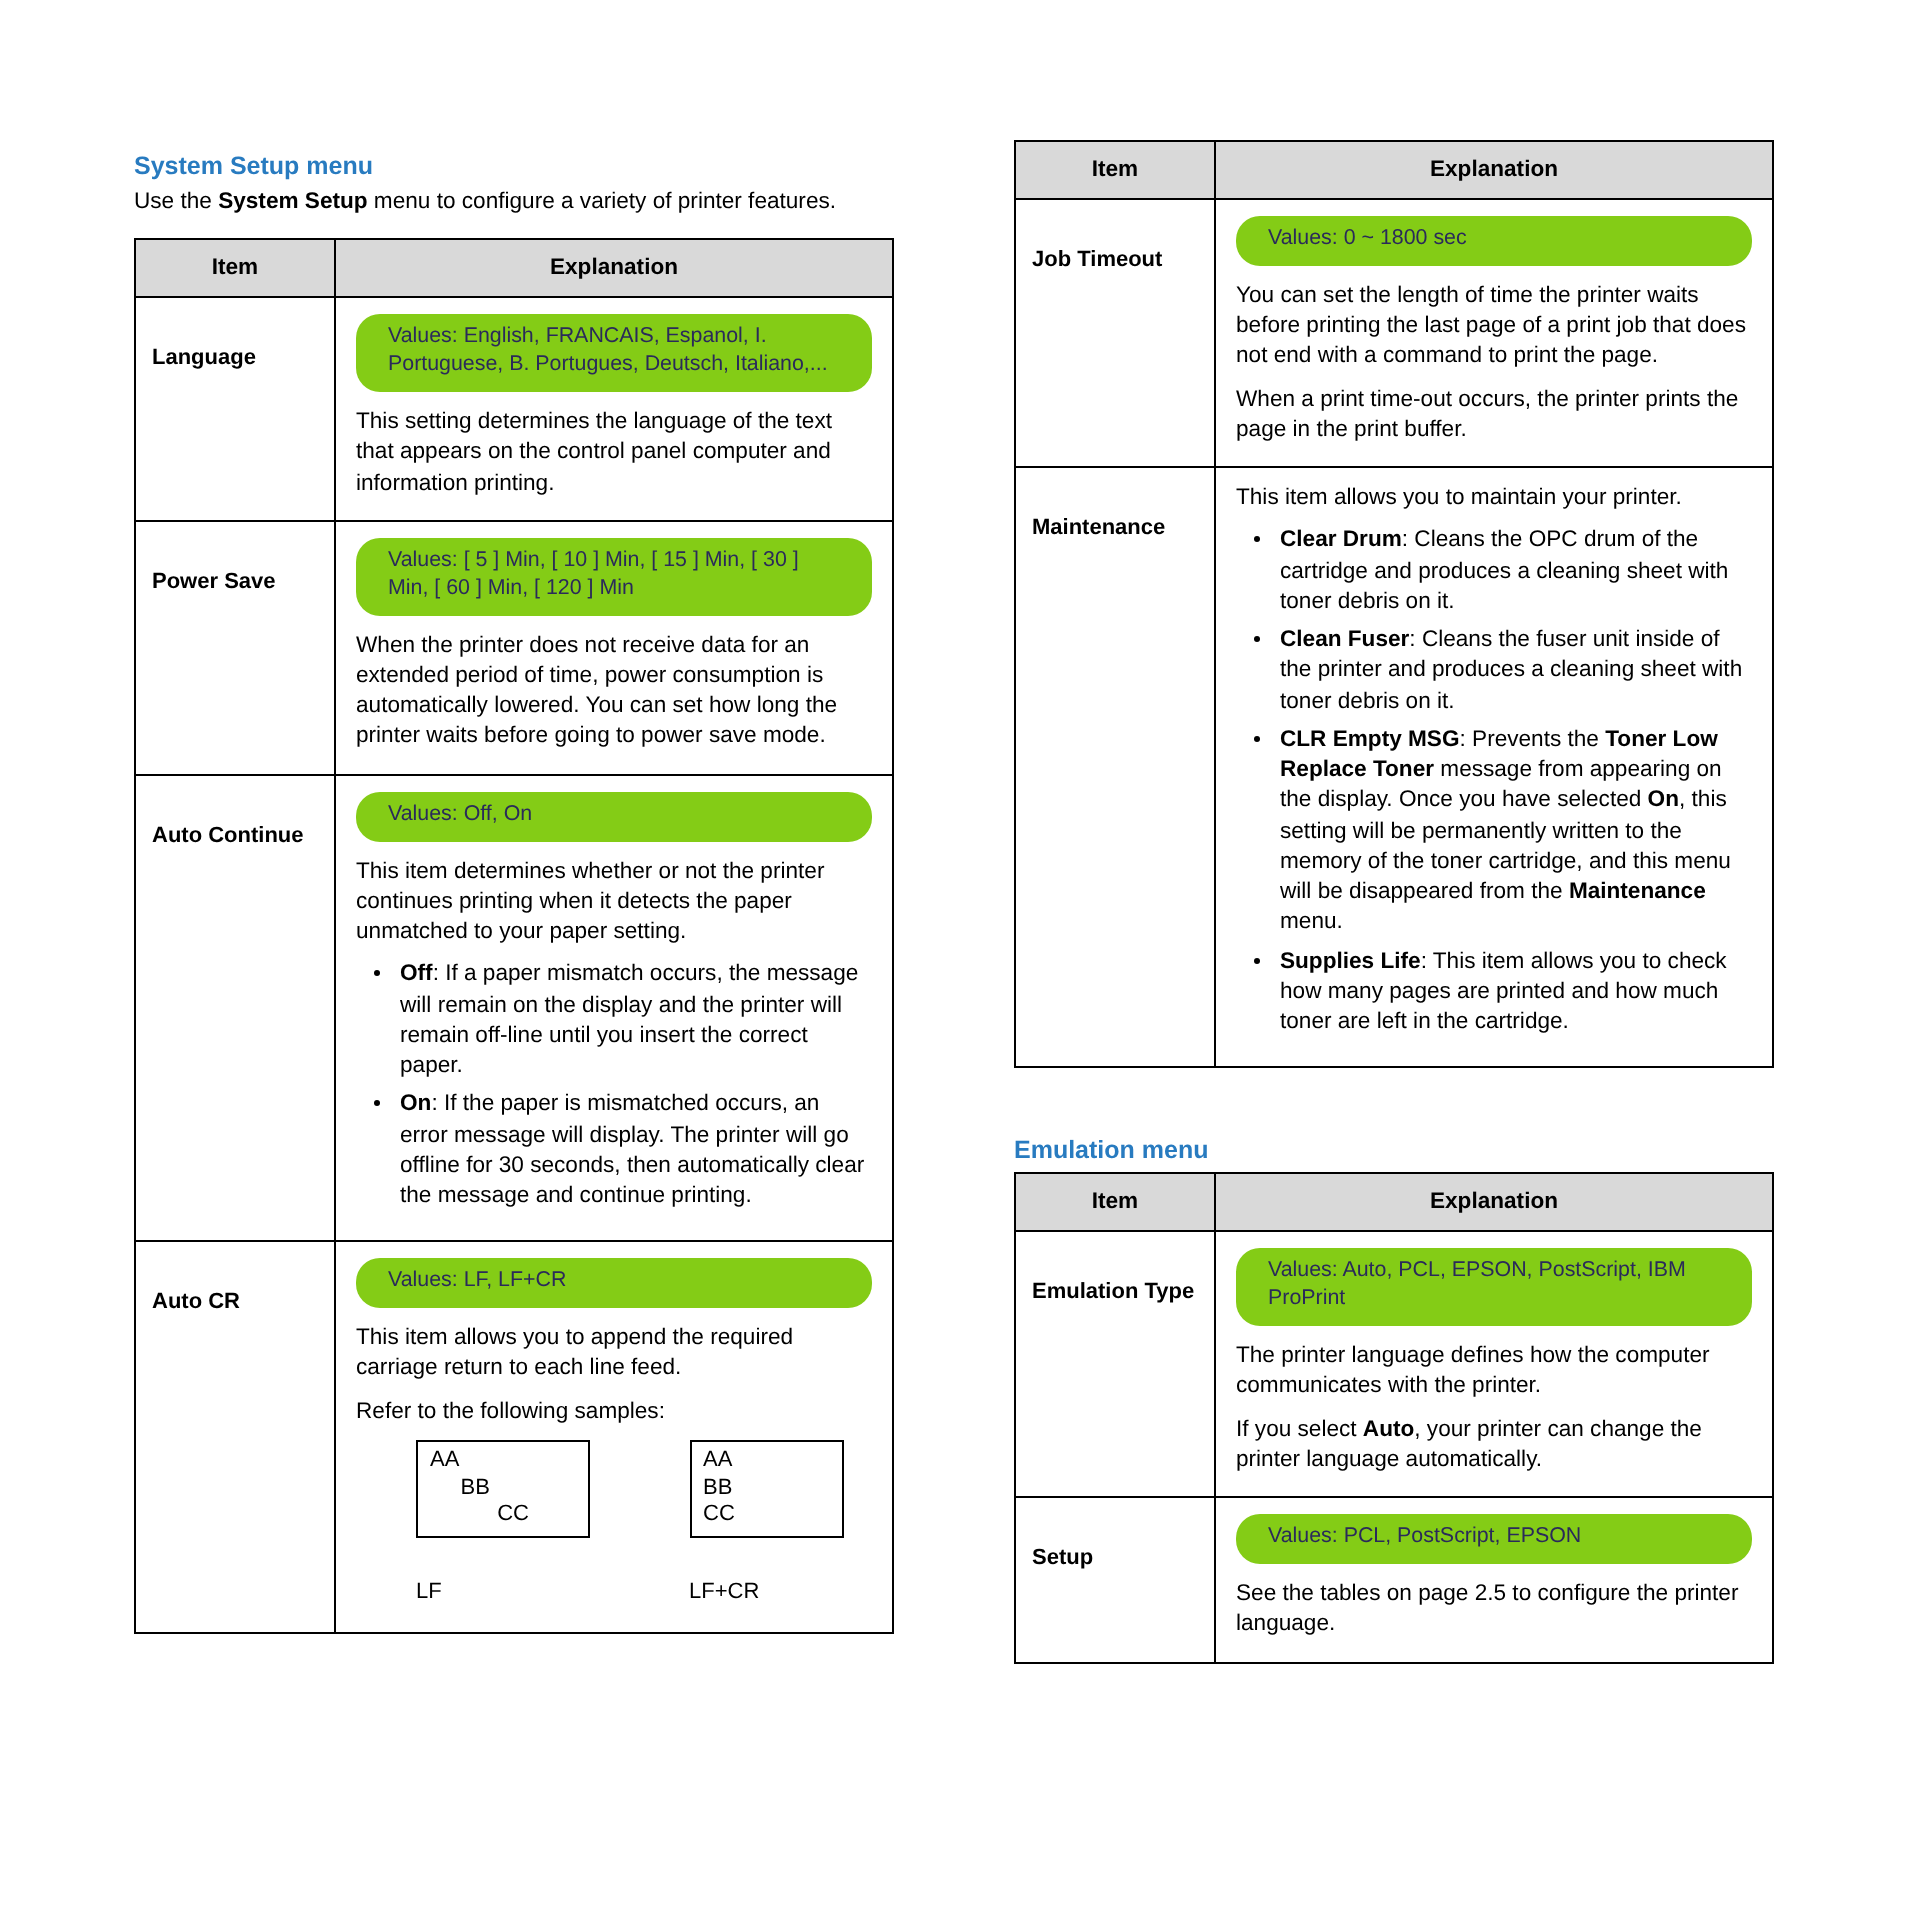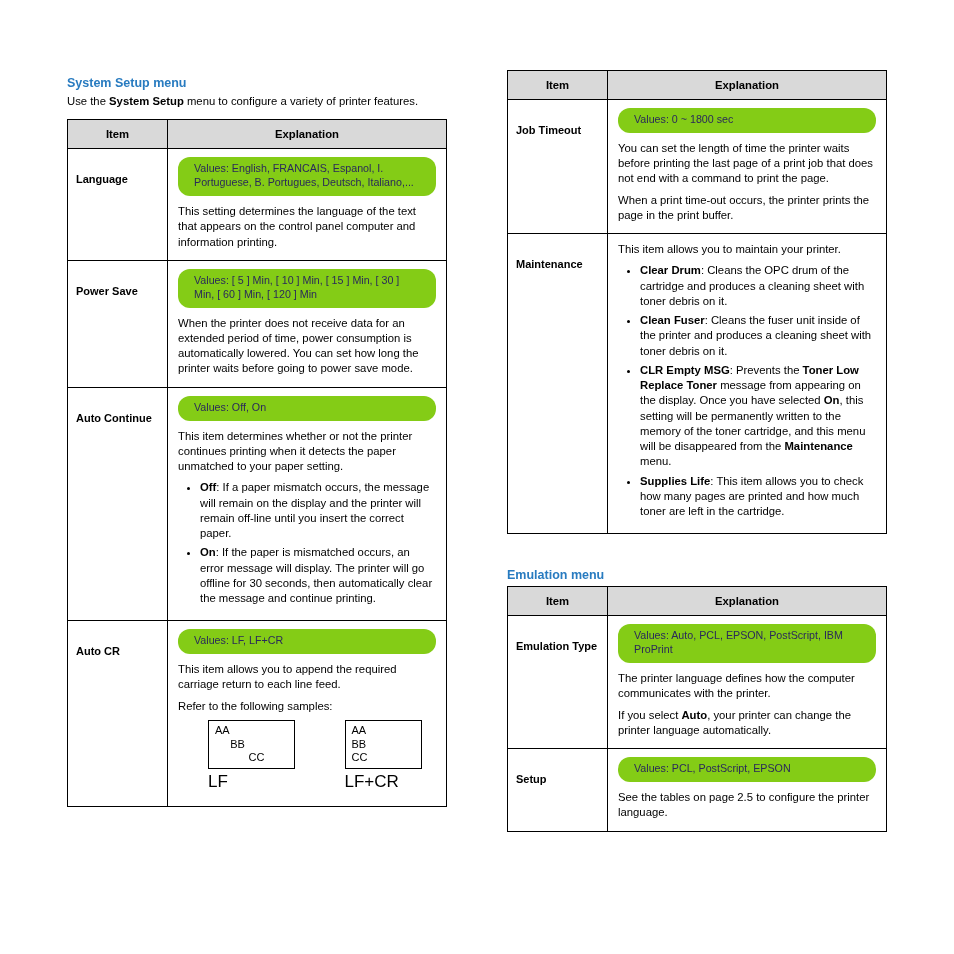--- a/index.html
+++ b/index.html
@@ -84,21 +84,21 @@
     gap: 50px;
     margin: 6px 0 2px 30px;
   }
   .sample-box {
     border: 1px solid #000;
     padding: 3px 29px 3px 6px;
     font-size: 11px;
     line-height: 1.25;
     min-width: 40px;
   }
-  .sample-label { font-size: 17px; margin-top: 2px; }
+  .sample-label { font-size: 11px; margin-top: 20px; }
   .inline-bold { font-weight: bold; }
 </style>
 </head>
 <body>
 
 <div class="page">
   <div class="columns">
 
     <div class="col">
 

